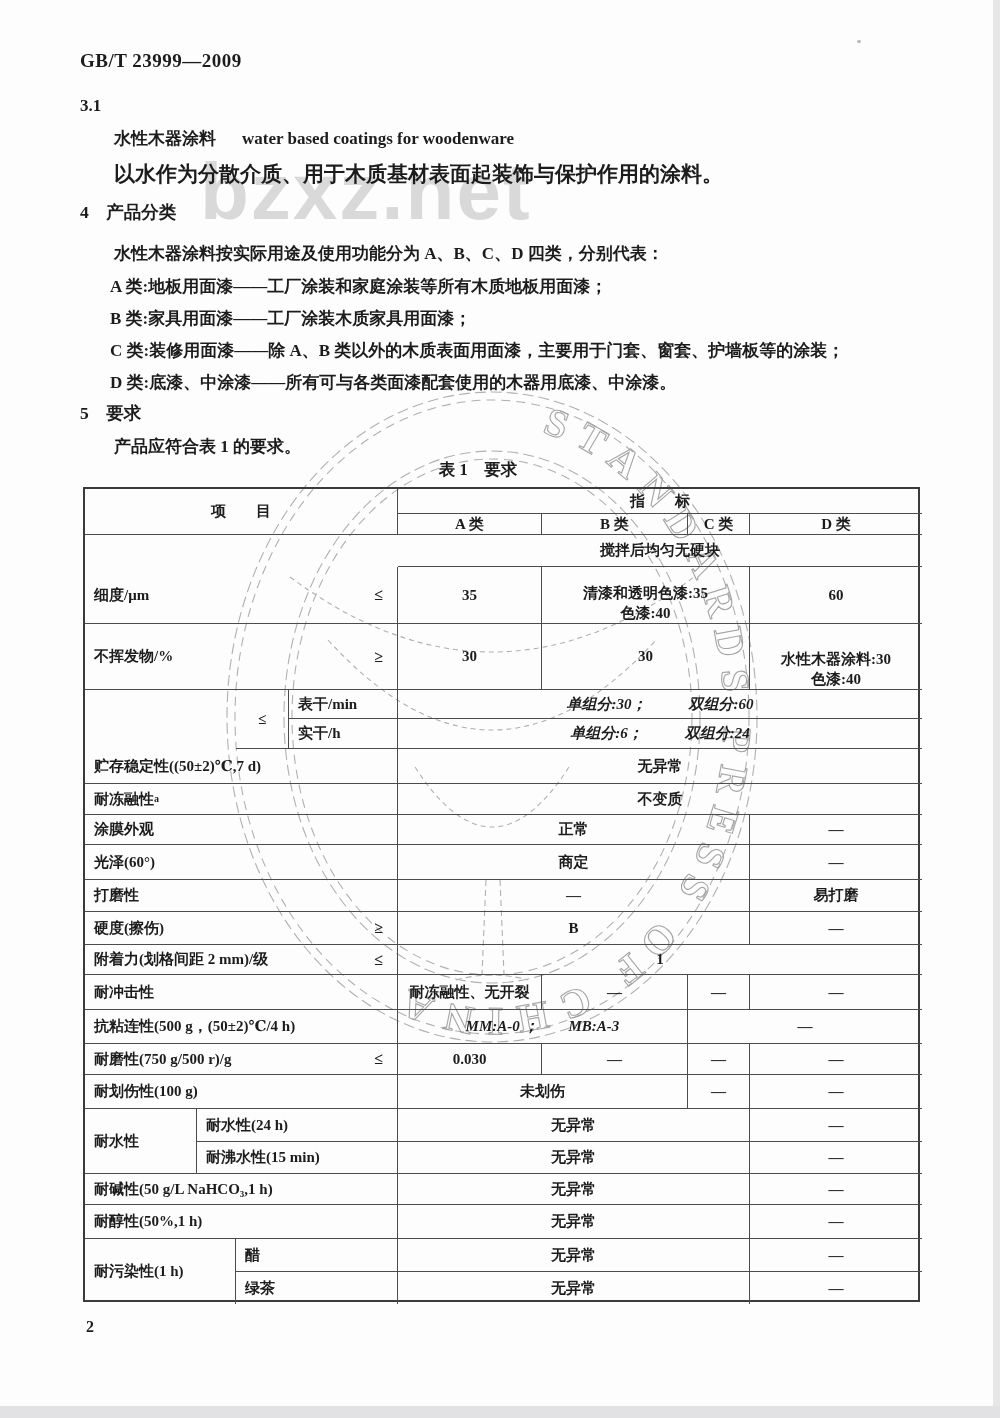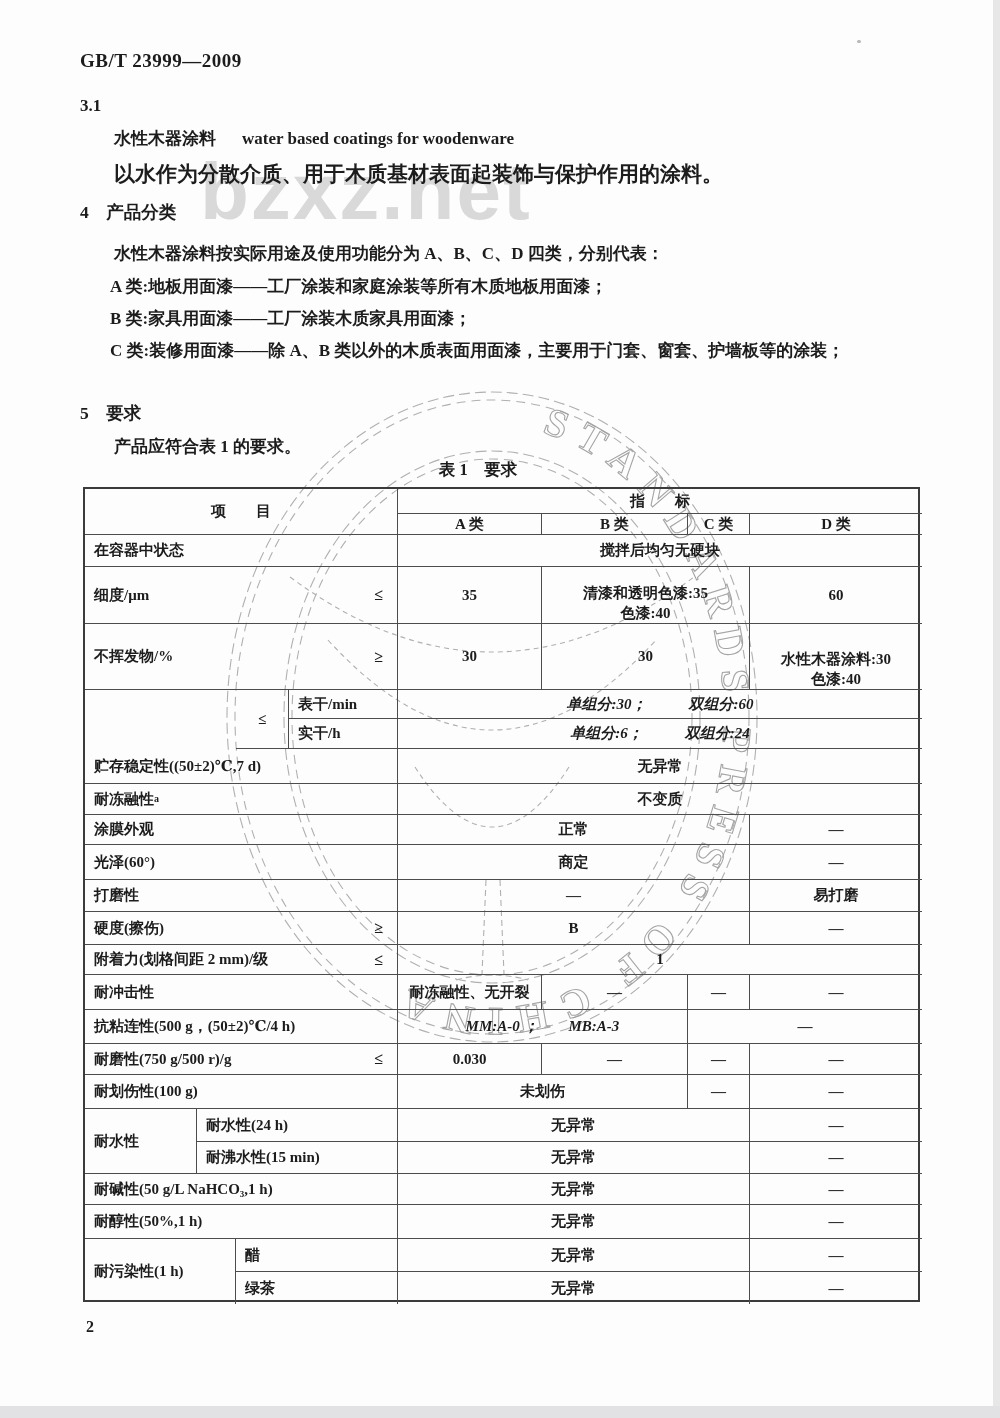--- a/index.html
+++ b/index.html
@@ -85,36 +85,36 @@
   <div class="ink term">
     <span>水性木器涂料</span><span class="en">water based coatings for woodenware</span>
   </div>
   <div class="ink definition">以水作为分散介质、用于木质基材表面起装饰与保护作用的涂料。</div>
 
   <div class="ink sec-title sec4">4　产品分类</div>
   <div class="ink para intro4">水性木器涂料按实际用途及使用功能分为 A、B、C、D 四类，分别代表：</div>
   <div class="ink para cls0">A 类:地板用面漆——工厂涂装和家庭涂装等所有木质地板用面漆；</div>
   <div class="ink para cls1">B 类:家具用面漆——工厂涂装木质家具用面漆；</div>
   <div class="ink para cls2">C 类:装修用面漆——除 A、B 类以外的木质表面用面漆，主要用于门套、窗套、护墙板等的涂装；</div>
+  <div class="ink para cls3">D 类:底漆、中涂漆——所有可与各类面漆配套使用的木器用底漆、中涂漆。</div>
 
   <div class="ink sec-title sec5">5　要求</div>
   <div class="ink para intro5">产品应符合表 1 的要求。</div>
 
   <div class="ink tbl-title">表 1　要求</div>
 
   <div class="t">
 
     <div class="tc val" style="grid-area:1/1/3/5">项　　目</div>
     <div class="tc val er" style="grid-area:1/5/2/9">指　　标</div>
     <div class="tc val" style="grid-area:2/5/3/6">A 类</div>
     <div class="tc val" style="grid-area:2/6/3/7">B 类</div>
     <div class="tc val" style="grid-area:2/7/3/8">C 类</div>
     <div class="tc val er" style="grid-area:2/8/3/9">D 类</div>
 
-    <div class="tc lbl" style="grid-area:3/1/4/5">在容器中状态</div>
     <div class="tc val er" style="grid-area:3/5/4/9">搅拌后均匀无硬块</div>
 
     <div class="tc lbl" style="grid-area:4/1/5/5">
       <span>细度/μm</span>
       <span class="sym">≤</span>
     </div>
     <div class="tc val" style="grid-area:4/5/5/6">35</div>
     <div class="tc val two" style="grid-area:4/6/5/8">
       <span>清漆和透明色漆:35</span>
       <span>色漆:40</span>

